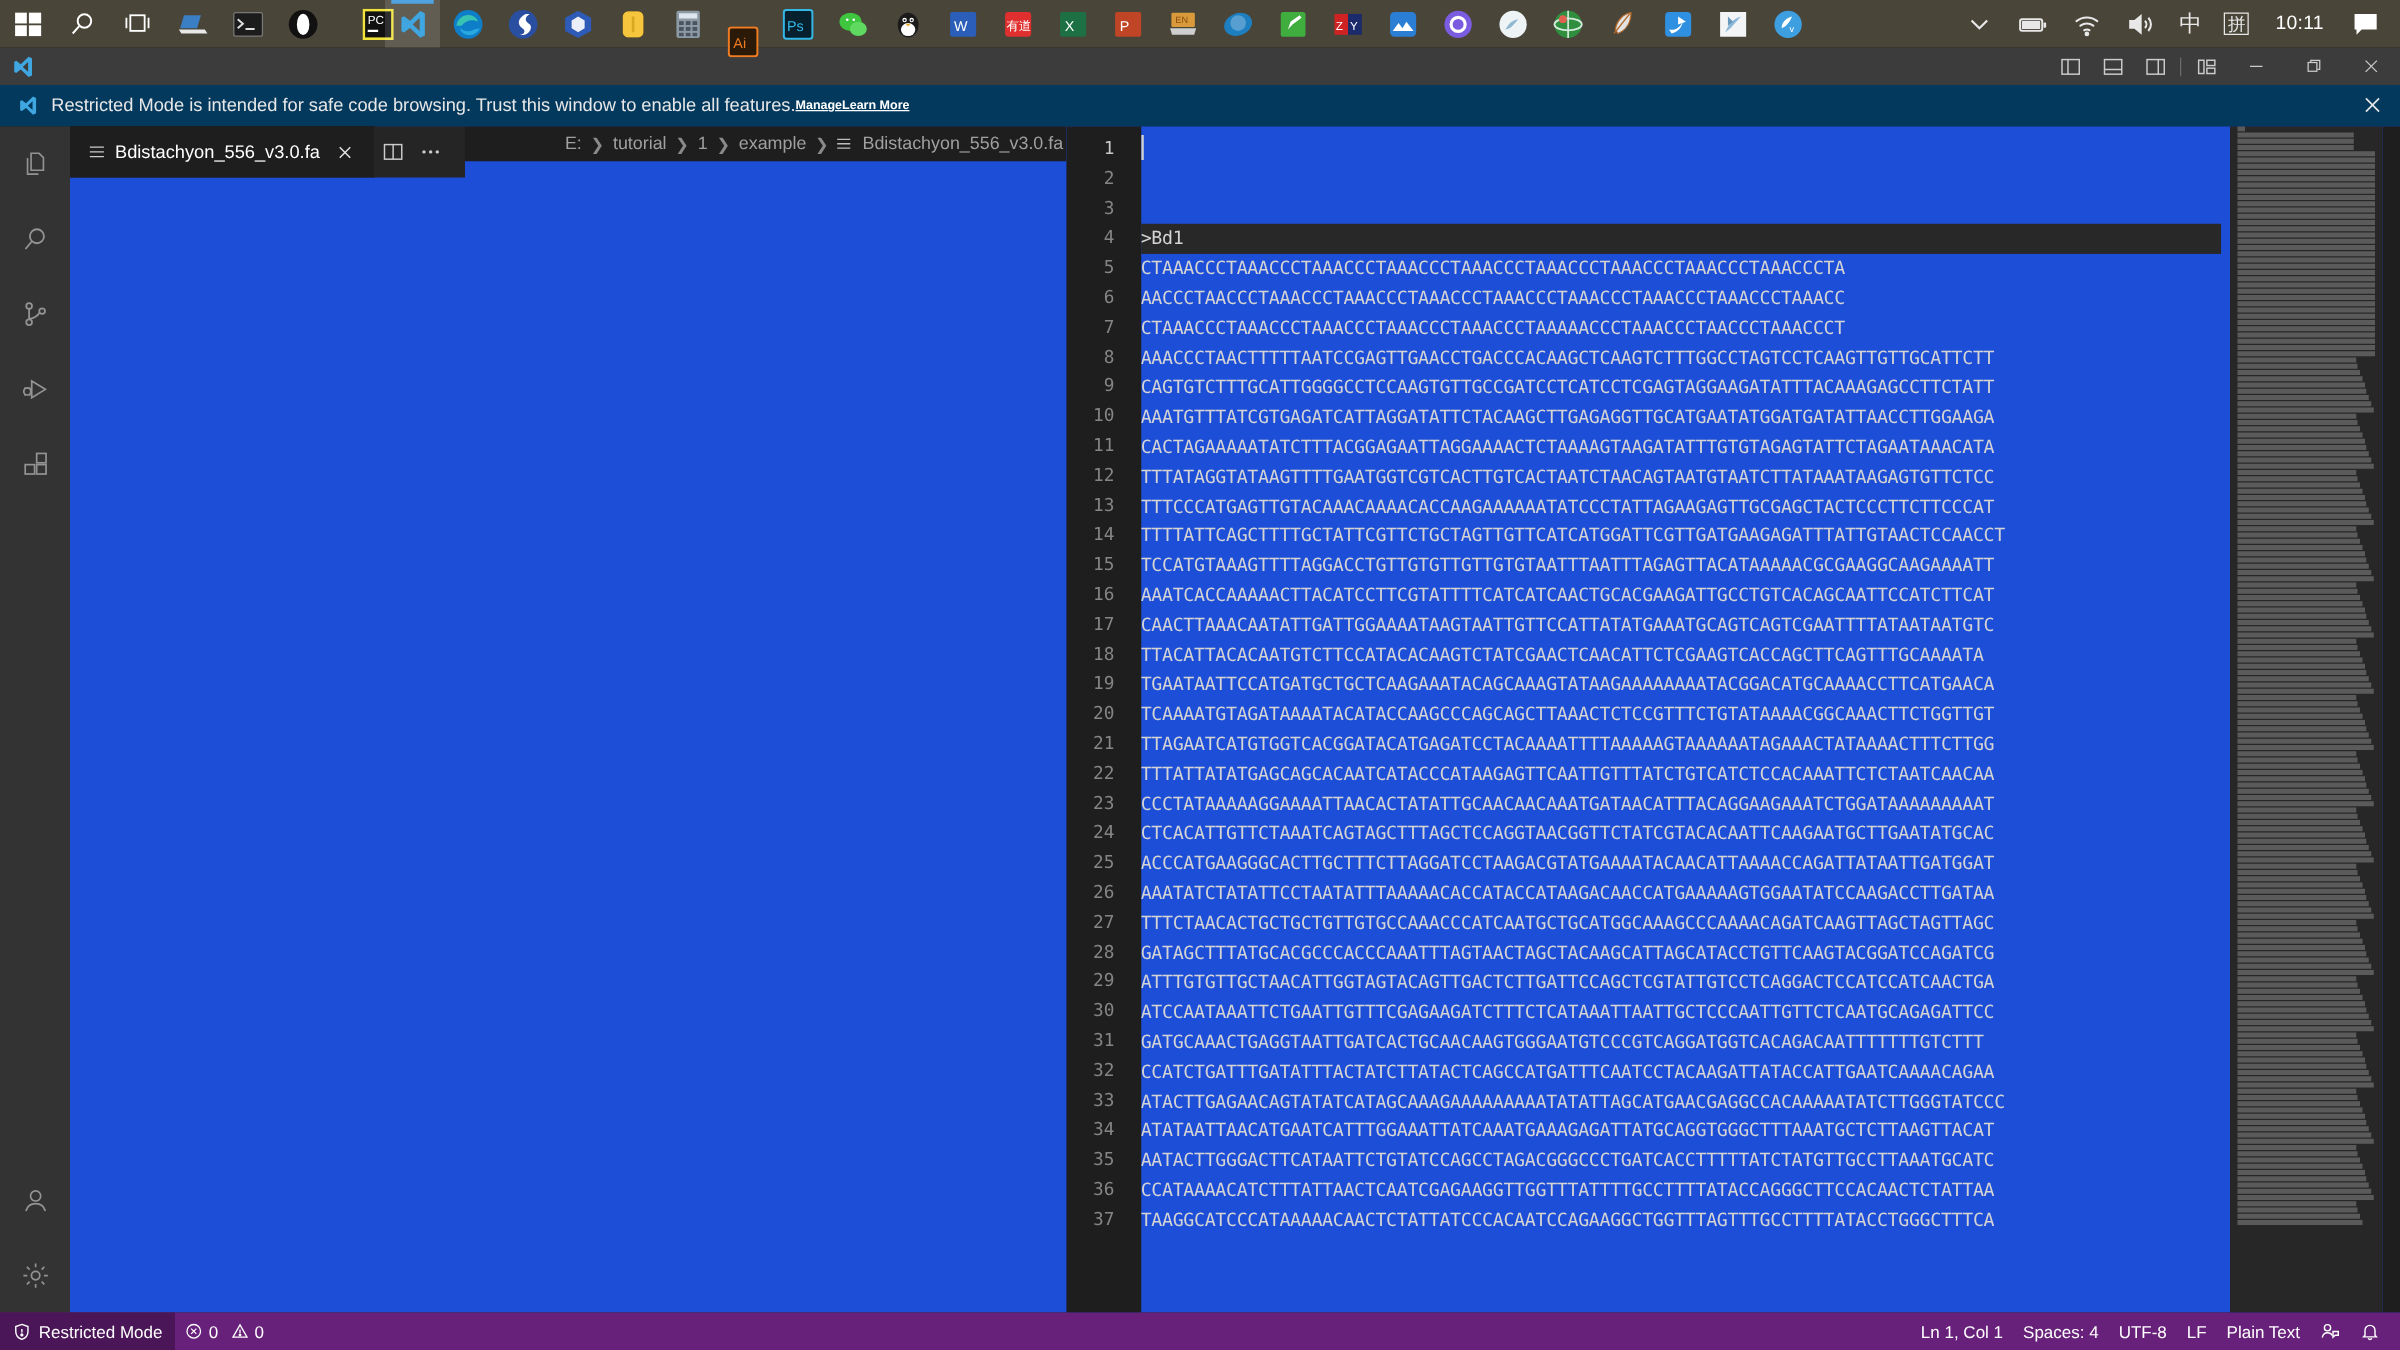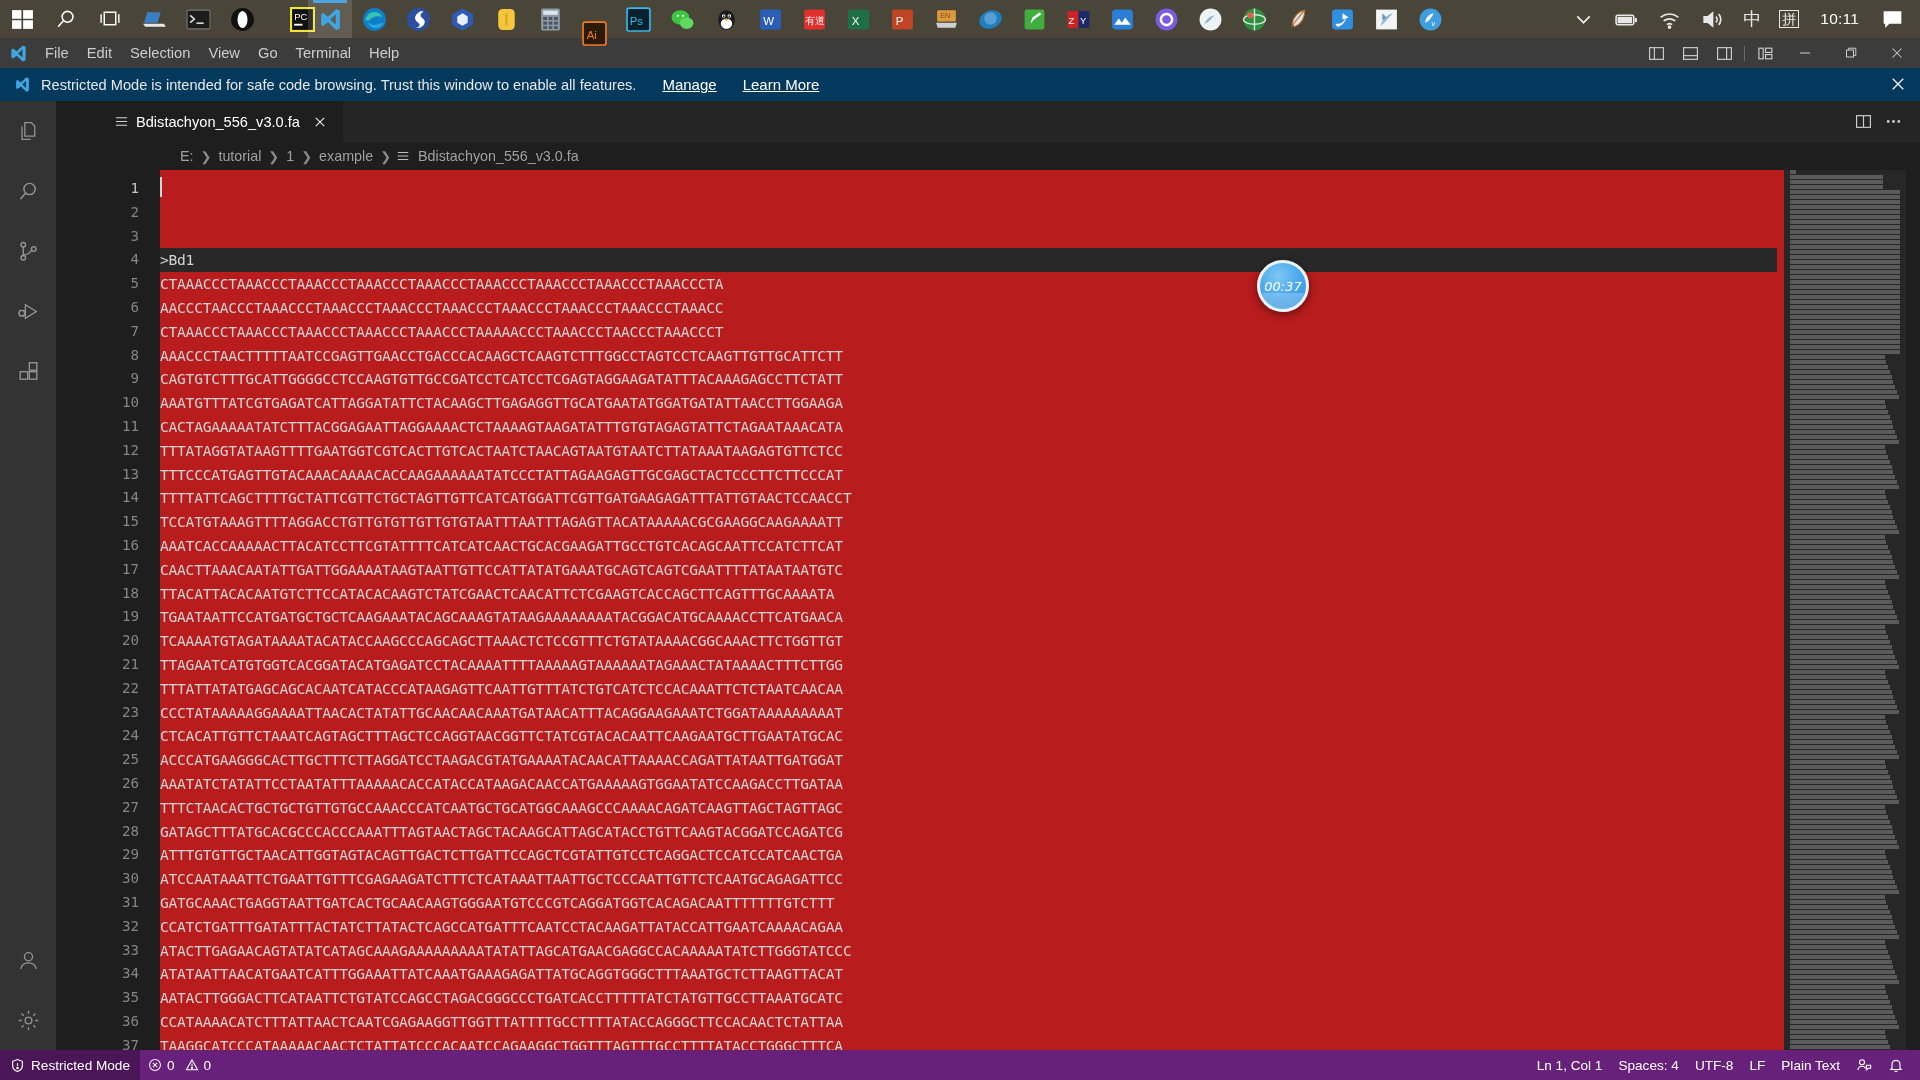--- a/index.html
+++ b/index.html
@@ -37,36 +37,36 @@
   #tb-actions { margin-left:auto; display:flex; align-items:center; height:30px; z-index:2; }
   .layout-btn { width:34px; height:30px; display:flex; align-items:center; justify-content:center; }
   .sep-v { width:1px; height:15px; background:#6a6a6a; margin:0 3px; }
   .wbtn { width:46px; height:30px; display:flex; align-items:center; justify-content:center; }
 
   
   #banner { height:33px; background:#04395e; display:flex; align-items:center; flex:none;
     padding:0 14px; color:#e7e7e7; font-size:14.6px; position:relative; }
   #banner-icon { margin-right:10px; display:flex; }
   #banner-text { white-space:nowrap;text-align:center; }
-  .banner-link { margin-left:26px; color:#ffffff; text-decoration:underline; font-size:15px;
-    cursor:pointer; }
+  .banner-link { color:#ffffff; text-decoration:underline; font-size:10px;
+    cursor:pointer;font-weight:bold; }
   #banner-close { position:absolute; right:12px; top:6px; width:20px; height:20px;
     display:flex; align-items:center; justify-content:center; }
 
   
   #body { flex:1; display:flex; min-height:0; }
 
   
   #activitybar { width:56px; background:#333333; display:flex; flex-direction:column; flex:none; }
   .act { height:60px; display:flex; align-items:center; justify-content:center; position:relative; }
   .act svg { opacity:.62; }
   #act-bottom { margin-top:auto; }
 
   
-  #editor-area { flex:1; display:flex; flex-direction:column; min-width:0; background:#b91c1c;margin-left:44px; }
+  #editor-area { flex:1; display:flex; flex-direction:row; min-width:0; background:#1d4ed8; }
 
   #tabbar { height:41px; background:#252526; display:flex; align-items:stretch; flex:none; }
   #tab { display:flex; align-items:center; background:#1e1e1e; padding:0 12px 0 14px;
     border-right:1px solid #252526; color:#ffffff; font-size:14.6px; position:relative; }
   #tab::before { content:""; position:absolute; left:0; right:0; top:0; height:1px; background:#1e1e1e; }
   #tab-icon { margin-right:7px; display:flex; }
   #tab-close { margin-left:10px; width:21px; height:21px; display:flex; align-items:center;
     justify-content:center; border-radius:4px; }
   #tabbar-actions { margin-left:auto; display:flex; align-items:center; padding-right:12px; }
   .tbact { width:30px; height:41px; display:flex; align-items:center; justify-content:center; }
@@ -463,29 +463,20 @@
 </div>
 
 <div id="vscode">
 
   <div id="titlebar">
     <div id="vsc-logo">
       <svg width="19" height="19" viewBox="0 0 24 24">
           <path d="M17.5 1.8 9.6 9.3 5 5.8 3 6.8v10.4l2 1 4.6-3.5 7.9 7.5L21 20.6V3.4zM17 7v10l-5.3-5z" fill="#3fa6e0"></path>
         </svg>
     </div>
-    <div id="menubar">
-        <div class="menu-item">File</div>
-        <div class="menu-item">Edit</div>
-        <div class="menu-item">Selection</div>
-        <div class="menu-item">View</div>
-        <div class="menu-item">Go</div>
-        <div class="menu-item">Terminal</div>
-        <div class="menu-item">Help</div>
-      </div>
     <div id="tb-actions">
       <div class="layout-btn">
         <svg width="17" height="17" viewBox="0 0 16 16" fill="none" stroke="#cccccc" stroke-width="1.1">
             <rect x="1.5" y="2.5" width="13" height="11"></rect>
             <line x1="6" y1="2.5" x2="6" y2="13.5"></line>
           </svg>
       </div>
       <div class="layout-btn">
         <svg width="17" height="17" viewBox="0 0 16 16" fill="none" stroke="#cccccc" stroke-width="1.1">
             <rect x="1.5" y="2.5" width="13" height="11"></rect>

